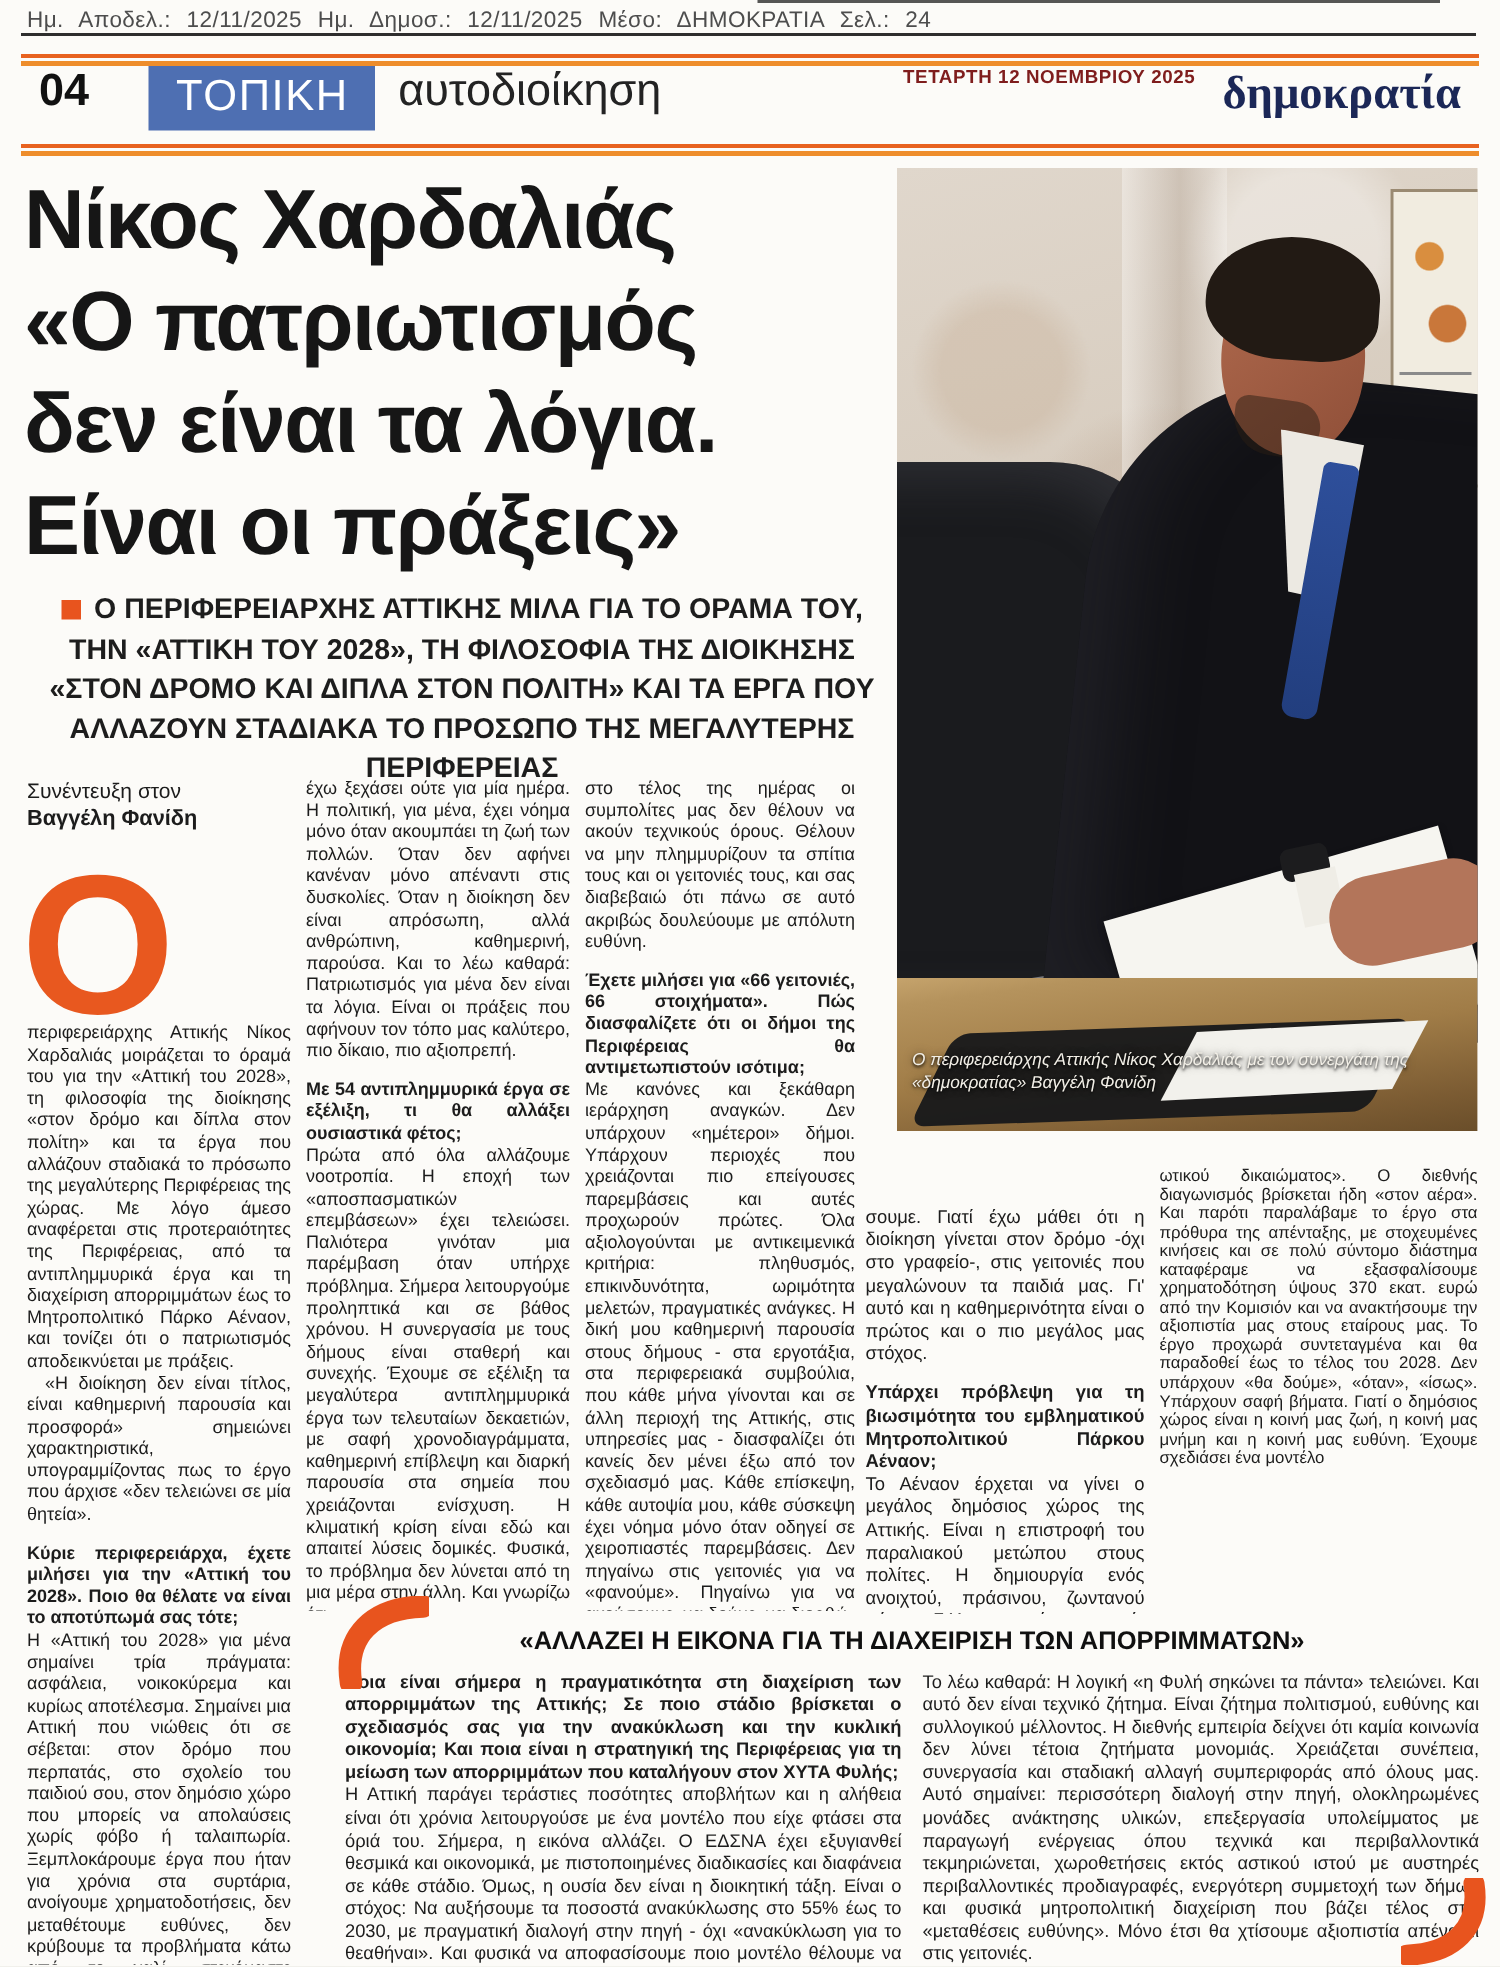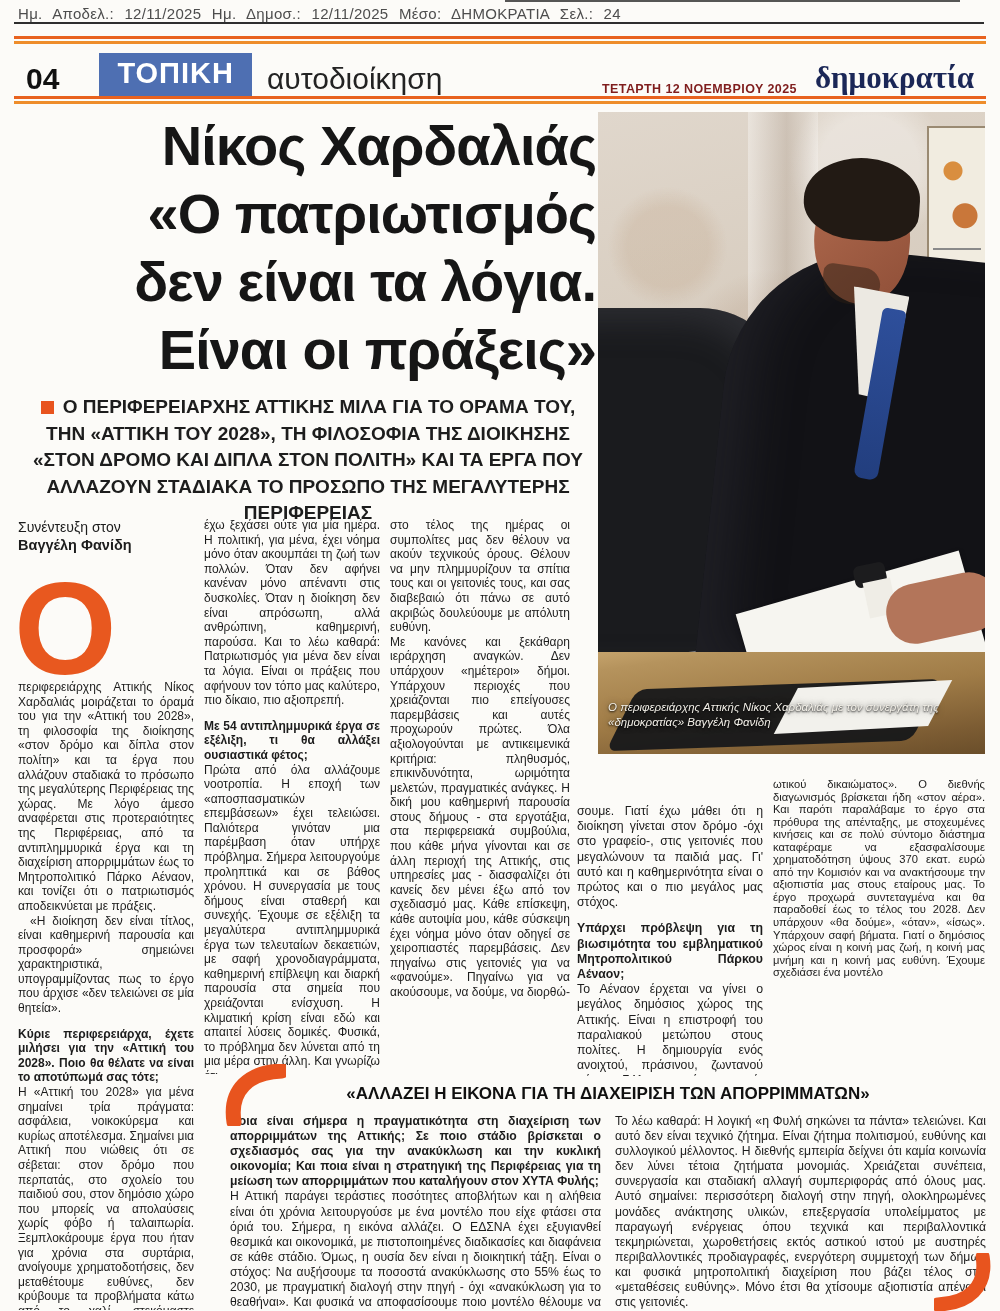--- a/index.html
+++ b/index.html
@@ -7,31 +7,31 @@
         font-family:"Liberation Sans",sans-serif;color:#1b1b1b;overflow:hidden;}
 
   
   .clipline{position:absolute;left:18px;top:5px;font-size:15px;color:#4d4d4d;letter-spacing:.3px;word-spacing:6px;}
   .cliprule{position:absolute;left:14px;right:16px;top:22px;height:2px;background:#2e2e2e;}
   .scan-mark{position:absolute;left:505px;top:0;width:455px;height:2px;background:#1f1f1f;opacity:.75;}
 
   
   .masthead{position:absolute;left:14px;right:14px;top:36px;}
   .orange-rule{height:8px;background:linear-gradient(180deg,#e8621f 0,#e8621f 3px,rgba(0,0,0,0) 3px,rgba(0,0,0,0) 5px,#ee8d2b 5px,#ee8d2b 8px);}
-  .mast-row{display:flex;align-items:flex-end;height:52px;padding:0 12px;}
+  .mast-row{display:flex;align-items:flex-start;height:52px;padding:0 12px;}
   .pagenum{font-size:30px;font-weight:bold;color:#111;}
-  .section-box{margin-left:40px;background:#4e6fb2;color:#fff;font-weight:bold;font-size:29px;
+  .section-box{margin-left:40px;background:#4e6fb2;color:#fff;font-weight:normal;font-size:29px;
                padding:4px 18px 6px;letter-spacing:1px;}
   .section-sub{margin-left:15px;font-size:30px;color:#232323;}
   .mast-spacer{flex:1;}
   .mast-date{font-size:12.5px;font-weight:bold;letter-spacing:.4px;margin-right:18px;color:#7f1d1d;}
   .brand{font-family:"Liberation Serif",serif;font-size:31px;font-weight:bold;color:#1b2757;}
 
   
-  .headline{position:absolute;left:16px;top:112px;width:580px;text-align:right;font-weight:bold;
+  .headline{position:absolute;left:16px;top:112px;width:580px;text-align:left;font-weight:bold;
             font-size:56px;line-height:68px;letter-spacing:-1px;color:#161616;}
   .standfirst{position:absolute;left:24px;top:394px;width:568px;text-align:center;font-weight:bold;
               font-size:19px;line-height:26.5px;color:#1d1d1d;}
   .sq{display:inline-block;width:13px;height:13px;background:#e8541e;margin-right:9px;transform:translateY(1px);}
 
   
   .photo{position:absolute;left:598px;top:112px;width:387px;height:642px;overflow:hidden;
          background:linear-gradient(165deg,#e0d7cc,#d2c6b7 55%,#c6b8a8);}
   .photo *{position:absolute;}
   .wall-blotch{left:0;top:0;right:0;height:70%;
@@ -164,20 +164,21 @@
   </div>
 
   <div id="col2" class="col">
     <p>έχω ξεχάσει ούτε για μία ημέρα. Η πολιτική, για μένα, έχει νόημα μόνο όταν ακουμπάει τη ζωή των πολλών. Όταν δεν αφήνει κανέναν μόνο απέναντι στις δυσκολίες. Όταν η διοίκηση δεν είναι απρόσωπη, αλλά ανθρώπινη, καθημερινή, παρούσα. Και το λέω καθαρά: Πατριωτισμός για μένα δεν είναι τα λόγια. Είναι οι πράξεις που αφήνουν τον τόπο μας καλύτερο, πιο δίκαιο, πιο αξιοπρεπή.</p>
     <p class="q">Με 54 αντιπλημμυρικά έργα σε εξέλιξη, τι θα αλλάξει ουσιαστικά φέτος;</p>
     <p>Πρώτα από όλα αλλάζουμε νοοτροπία. Η εποχή των «αποσπασματικών επεμβάσεων» έχει τελειώσει. Παλιότερα γινόταν μια παρέμβαση όταν υπήρχε πρόβλημα. Σήμερα λειτουργούμε προληπτικά και σε βάθος χρόνου. Η συνεργασία με τους δήμους είναι σταθερή και συνεχής. Έχουμε σε εξέλιξη τα μεγαλύτερα αντιπλημμυρικά έργα των τελευταίων δεκαετιών, με σαφή χρονοδιαγράμματα, καθημερινή επίβλεψη και διαρκή παρουσία στα σημεία που χρειάζονται ενίσχυση. Η κλιματική κρίση είναι εδώ και απαιτεί λύσεις δομικές. Φυσικά, το πρόβλημα δεν λύνεται από τη μια μέρα στην άλλη. Και γνωρίζω ότι</p>
   </div>
 
   <div id="col3" class="col">
     <p>στο τέλος της ημέρας οι συμπολίτες μας δεν θέλουν να ακούν τεχνικούς όρους. Θέλουν να μην πλημμυρίζουν τα σπίτια τους και οι γειτονιές τους, και σας διαβεβαιώ ότι πάνω σε αυτό ακριβώς δουλεύουμε με απόλυτη ευθύνη.</p>
+    <p class="q">Έχετε μιλήσει για «66 γειτονιές, 66 στοιχήματα». Πώς διασφαλίζετε ότι οι δήμοι της Περιφέρειας θα αντιμετωπιστούν ισότιμα;</p>
     <p>Με κανόνες και ξεκάθαρη ιεράρχηση αναγκών. Δεν υπάρχουν «ημέτεροι» δήμοι. Υπάρχουν περιοχές που χρειάζονται πιο επείγουσες παρεμβάσεις και αυτές προχωρούν πρώτες. Όλα αξιολογούνται με αντικειμενικά κριτήρια: πληθυσμός, επικινδυνότητα, ωριμότητα μελετών, πραγματικές ανάγκες. Η δική μου καθημερινή παρουσία στους δήμους - στα εργοτάξια, στα περιφερειακά συμβούλια, που κάθε μήνα γίνονται και σε άλλη περιοχή της Αττικής, στις υπηρεσίες μας - διασφαλίζει ότι κανείς δεν μένει έξω από τον σχεδιασμό μας. Κάθε επίσκεψη, κάθε αυτοψία μου, κάθε σύσκεψη έχει νόημα μόνο όταν οδηγεί σε χειροπιαστές παρεμβάσεις. Δεν πηγαίνω στις γειτονιές για να «φανούμε». Πηγαίνω για να ακούσουμε, να δούμε, να διορθώ-</p>
   </div>
 
   <div id="col4" class="col">
     <p>σουμε. Γιατί έχω μάθει ότι η διοίκηση γίνεται στον δρόμο -όχι στο γραφείο-, στις γειτονιές που μεγαλώνουν τα παιδιά μας. Γι' αυτό και η καθημερινότητα είναι ο πρώτος και ο πιο μεγάλος μας στόχος.</p>
     <p class="q">Υπάρχει πρόβλεψη για τη βιωσιμότητα του εμβληματικού Μητροπολιτικού Πάρκου Αέναον;</p>
     <p>Το Αέναον έρχεται να γίνει ο μεγάλος δημόσιος χώρος της Αττικής. Είναι η επιστροφή του παραλιακού μετώπου στους πολίτες. Η δημιουργία ενός ανοιχτού, πράσινου, ζωντανού χώρου 741 στρεμμάτων, χωρίς αποκλεισμούς, χωρίς φραγμούς, χωρίς λογικές «ιδι-</p>
   </div>
 
   <div id="col5" class="col">

